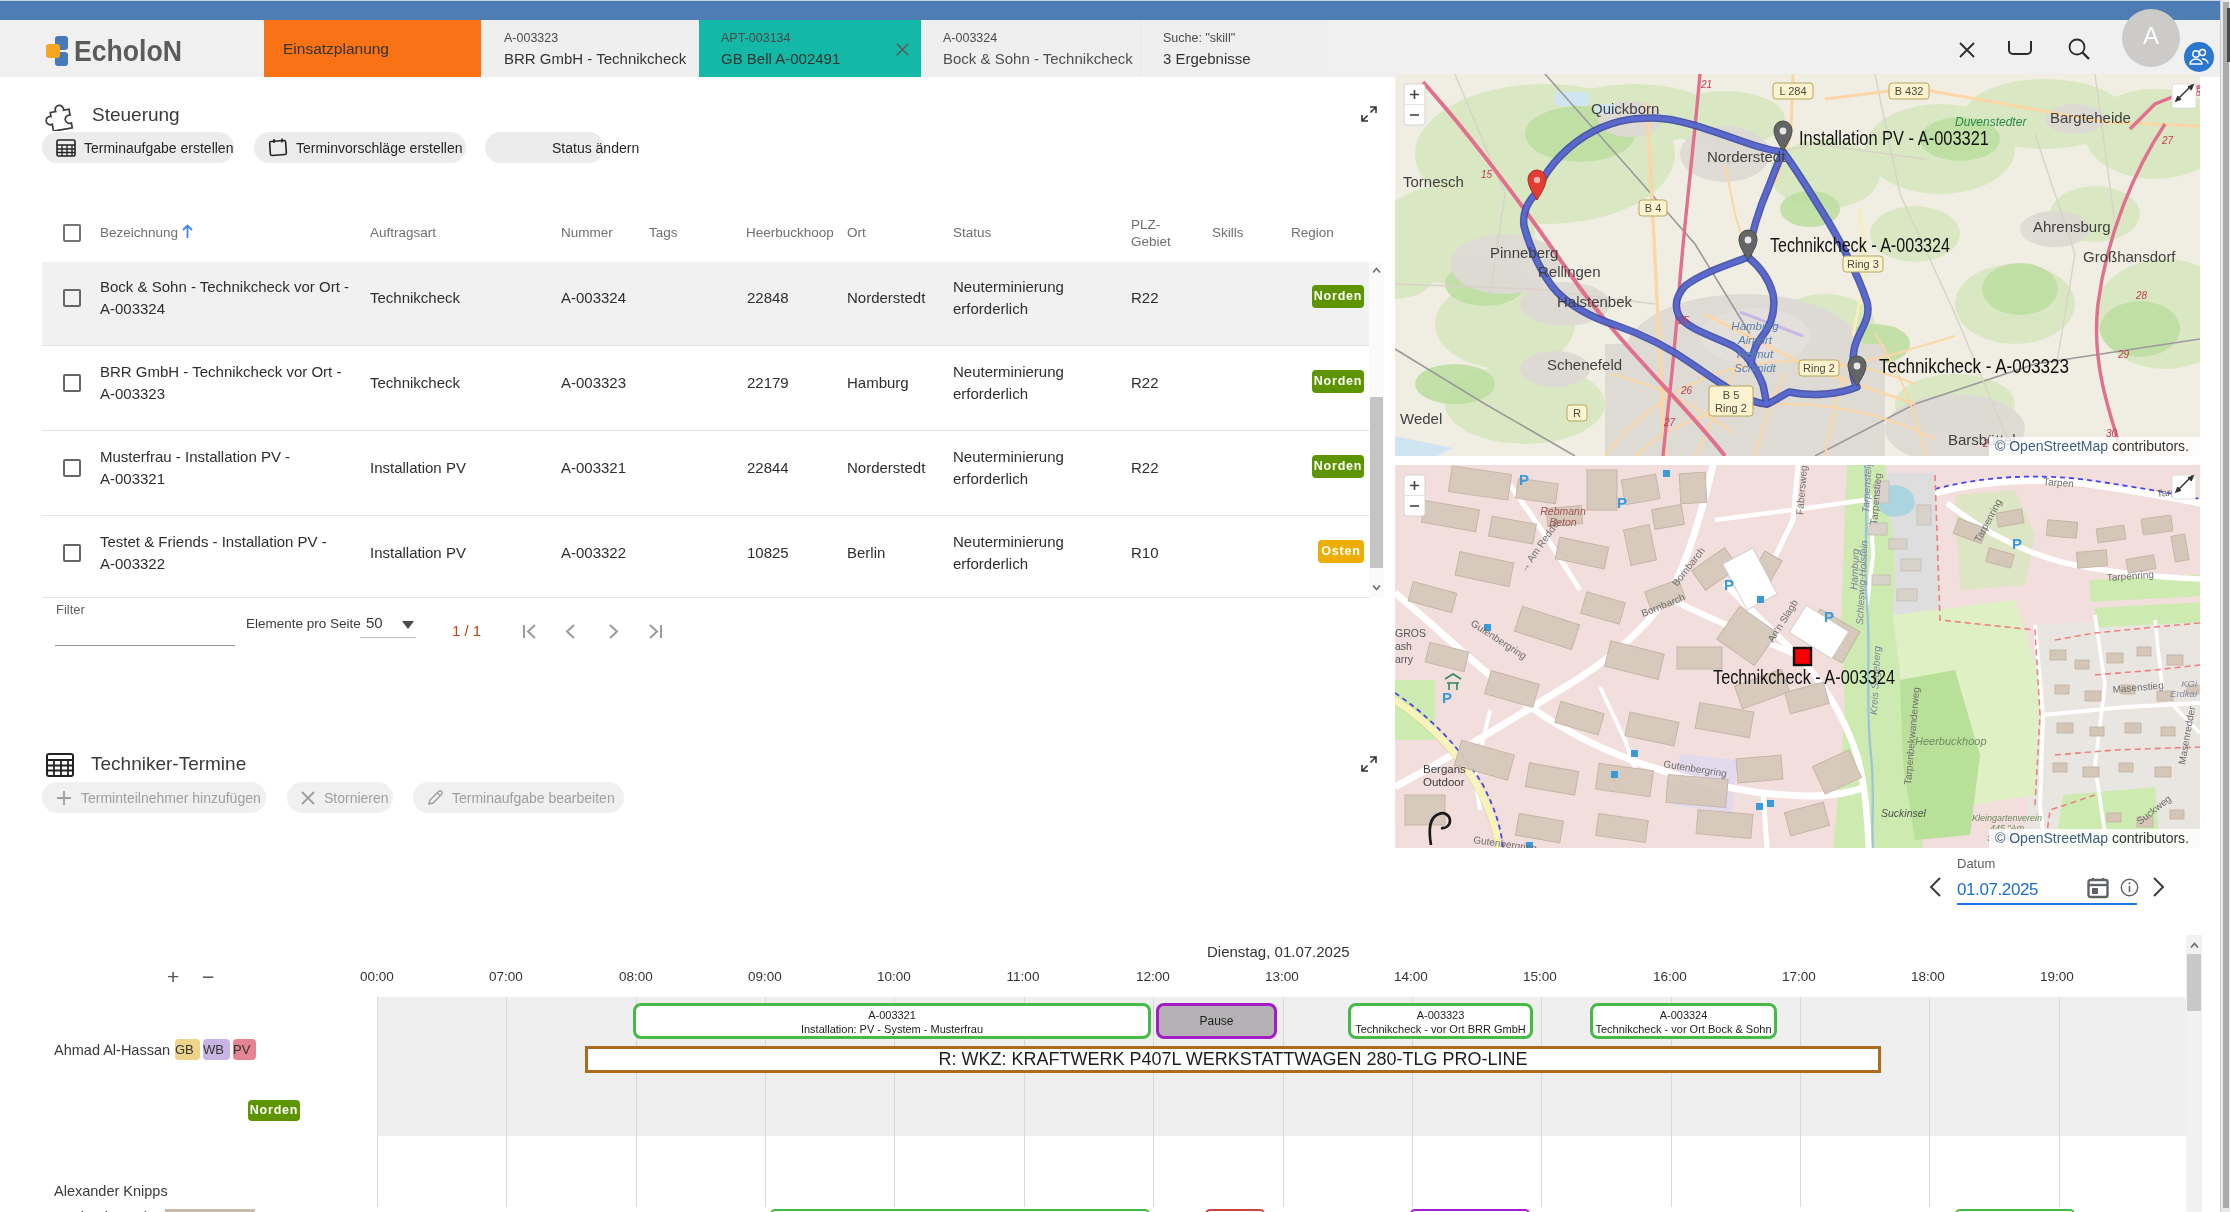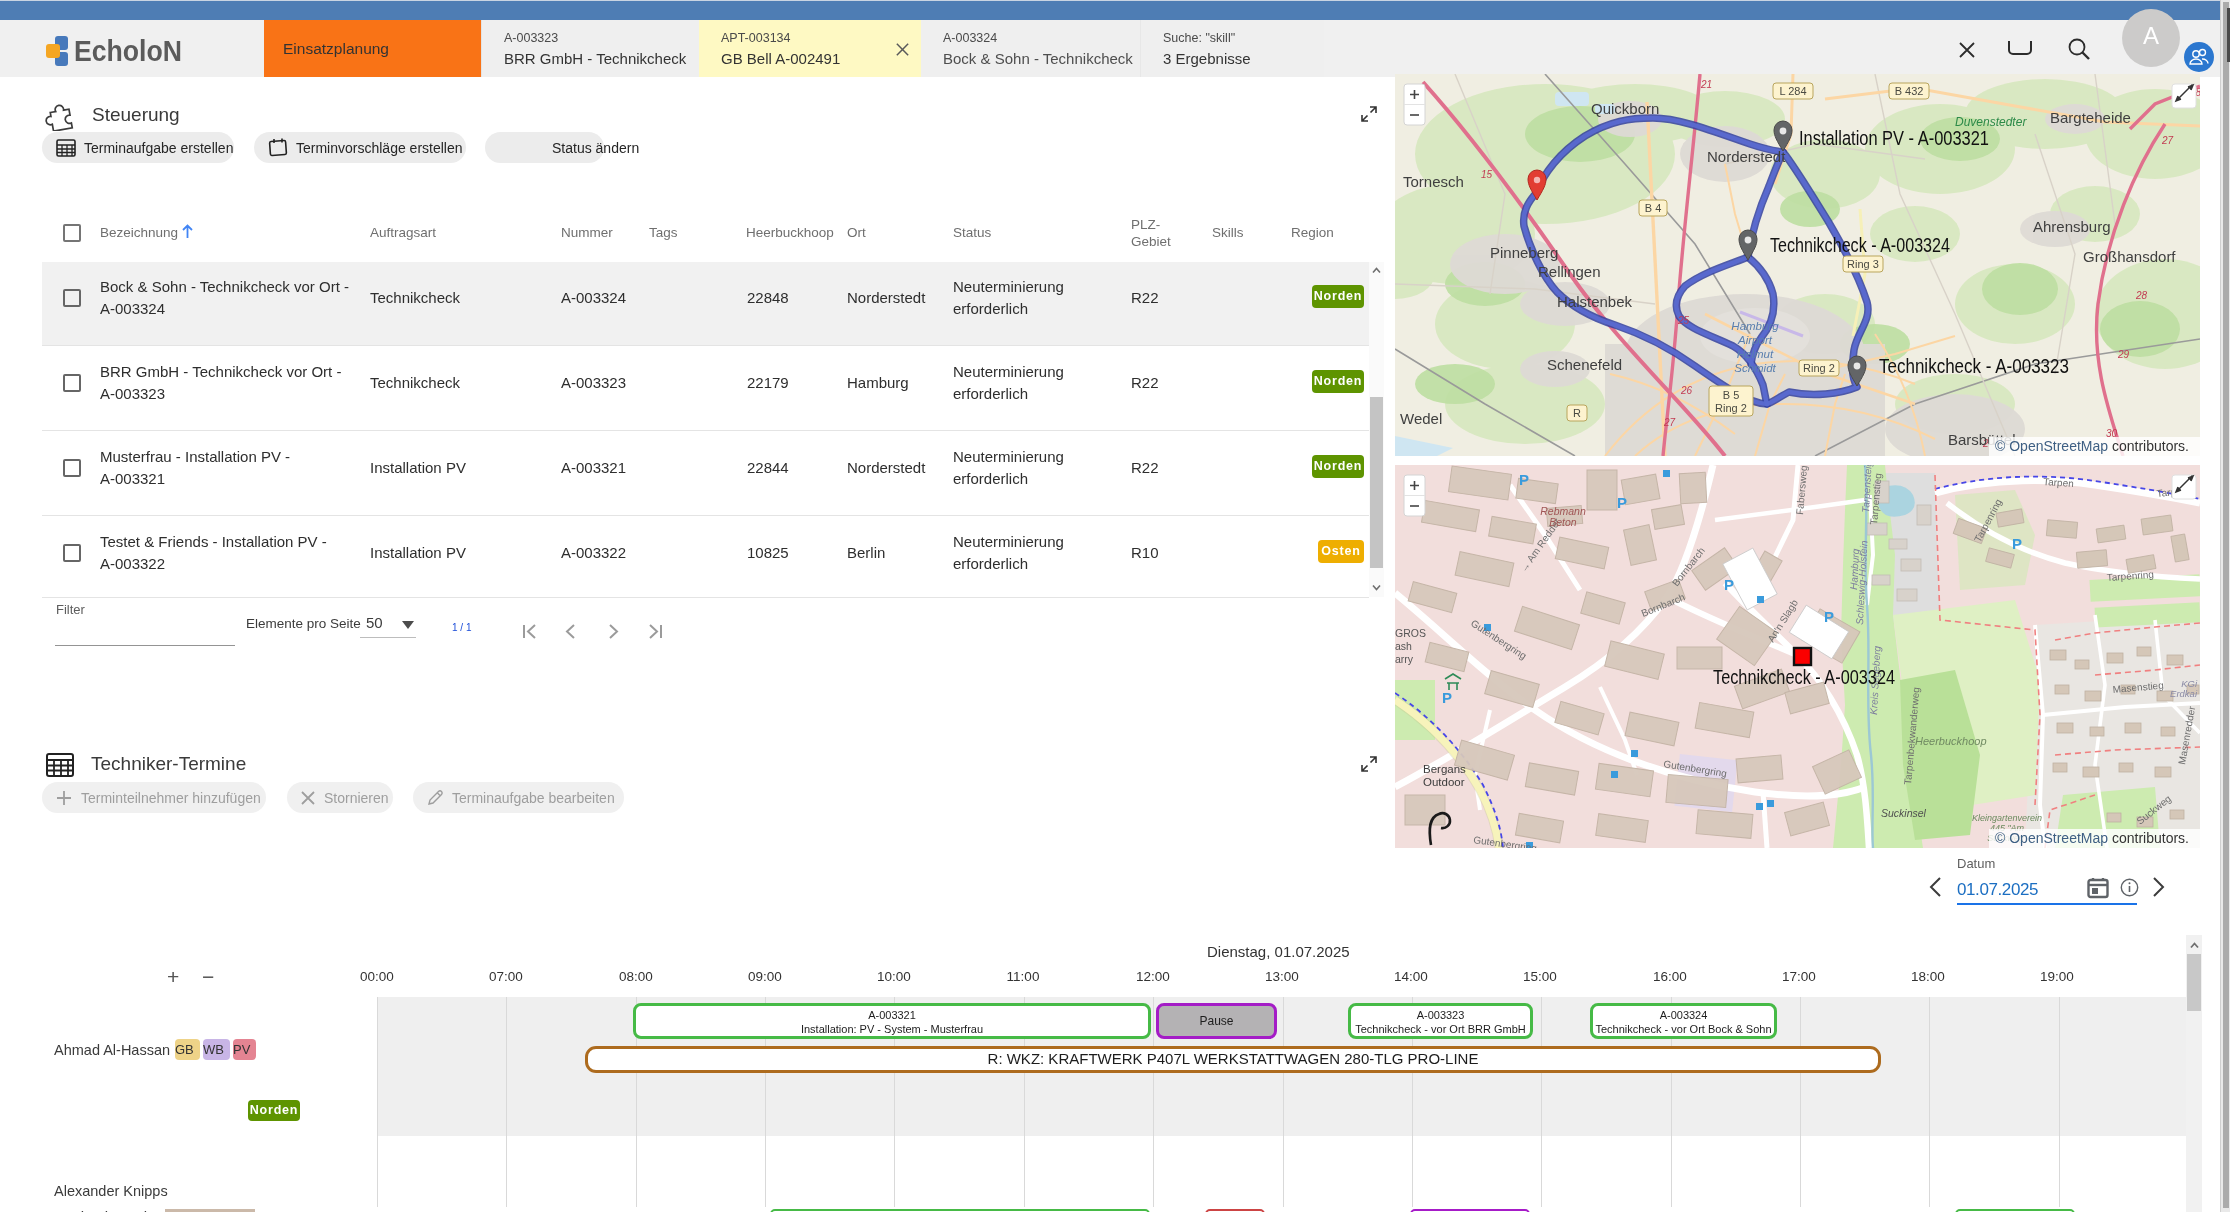--- a/index.html
+++ b/index.html
@@ -46,21 +46,21 @@
   <text x="30" y="31" font-size="30" font-weight="bold" fill="#5b5b5b" textLength="108" lengthAdjust="spacingAndGlyphs">EcholoN</text>
 </svg>
 
 <div class="tab" style="left:264px;width:217px;background:#f97316;">
   <div style="position:absolute;left:19px;top:20px;font-size:15.5px;color:#333;">Einsatzplanung</div>
 </div>
 <div class="tab" style="left:481px;width:218px;background:#efefef;border-left:1px solid #e3e3e3;">
   <div class="tabnum">A-003323</div>
   <div class="tabtitle" style="width:183px;">BRR GmbH - Technikcheck vor</div>
 </div>
-<div class="tab" style="left:699px;width:222px;background:#fef9c3;">
+<div class="tab" style="left:699px;width:222px;background:#14b8a6;">
   <div class="tabnum">APT-003134</div>
   <div class="tabtitle">GB Bell A-002491</div>
   <svg style="position:absolute;right:10px;top:21px" width="17" height="17" viewBox="0 0 18 18">
     <path d="M3 3 L15 15 M15 3 L3 15" stroke="#5a5a5a" stroke-width="1.6"></path>
   </svg>
 </div>
 <div class="tab" style="left:921px;width:219px;background:#efefef;">
   <div class="tabnum">A-003324</div>
   <div class="tabtitle" style="color:#4e4e4e">Bock &amp; Sohn - Technikcheck</div>
 </div>
@@ -202,21 +202,21 @@
 <div class="abs" style="left:1370px;top:397px;width:13px;height:171px;background:#c4c4c4;"></div>
 
 <div class="abs" style="left:56px;top:602px;font-size:13px;color:#5d5d5d;">Filter</div>
 <div class="abs" style="left:55px;top:645px;width:180px;height:1px;background:#949494;"></div>
 <div class="abs" style="left:246px;top:616px;font-size:13.5px;color:#3c3c3c;">Elemente pro Seite</div>
 <div class="abs" style="left:366px;top:614px;font-size:15px;color:#3c3c3c;">50</div>
 <svg class="abs" style="left:402px;top:621px" width="12" height="8" viewBox="0 0 12 8">
       <path d="M0 0 h12 l-6 8 z" fill="#4c4c4c"></path>
     </svg>
 <div class="abs" style="left:360px;top:637px;width:56px;height:1px;background:#bdbdbd;"></div>
-<div class="abs" style="left:452px;top:622px;font-size:10px;color:#1d4ed8;">1 / 1</div>
+<div class="abs" style="left:452px;top:622px;font-size:15px;color:#c2410c;">1 / 1</div>
 <svg class="abs" style="left:520px;top:623px" width="146" height="17" viewBox="0 0 146 17">
   <g stroke="#9b9b9b" stroke-width="2" fill="none">
     <path d="M4 2 v13 M15 2 L8 8.5 L15 15"></path>
     <path d="M54 2 L47 8.5 L54 15"></path>
     <path d="M90 2 L97 8.5 L90 15"></path>
     <path d="M130 2 L137 8.5 L130 15 M141 2 v13"></path>
   </g>
 </svg>
 
 <svg class="abs" style="left:46px;top:753px" width="28" height="24" viewBox="0 0 28 24">
@@ -287,21 +287,21 @@
 <div class="hourlabel" style="left:2027px;">19:00</div>
 
 <div class="abs" style="left:377px;top:997px;width:1809px;height:139px;background:#efefef;"></div>
 <div class="abs" style="left:377px;top:997px;width:1809px;height:215px;
   background-image:repeating-linear-gradient(to right,#d9d9d9 0px,#d9d9d9 1px,transparent 1px,transparent 129.36px);"></div>
 
 <div class="evt" style="left:633px;top:1003px;width:518px;height:36px;">A-003321<br>Installation: PV - System - Musterfrau</div>
 <div class="evt" style="left:1156px;top:1003px;width:121px;height:36px;border-color:#a41cc6;background:#b4b2b4;font-size:12px;padding-top:8px;">Pause</div>
 <div class="evt" style="left:1348px;top:1003px;width:185px;height:36px;">A-003323<br>Technikcheck - vor Ort BRR GmbH</div>
 <div class="evt" style="left:1590px;top:1003px;width:187px;height:36px;">A-003324<br>Technikcheck - vor Ort Bock &amp; Sohn</div>
-<div class="evt" style="left:585px;top:1046px;width:1296px;height:27px;border-color:#ad6b1e;border-radius:11px;font-size:15px;padding-top:3px;">R: WKZ: KRAFTWERK P407L WERKSTATTWAGEN 280-TLG PRO-LINE</div>
+<div class="evt" style="left:585px;top:1046px;width:1296px;height:27px;border-color:#ad6b1e;border-radius:0;font-size:18px;padding-top:3px;">R: WKZ: KRAFTWERK P407L WERKSTATTWAGEN 280-TLG PRO-LINE</div>
 
 <div class="abs" style="left:54px;top:1042px;font-size:14.5px;color:#3b3b3b;">Ahmad Al-Hassan</div>
 <div class="skillb" style="left:175px;top:1039px;width:25px;background:#eed388;">GB</div>
 <div class="skillb" style="left:203px;top:1039px;width:27px;background:#c8b5e6;">WB</div>
 <div class="skillb" style="left:233px;top:1039px;width:23px;background:#e48492;">PV</div>
 <div class="badge" style="left:229px;top:1100px;width:52px;height:21px;line-height:21px;background:#5e9400;">Norden</div>
 <div class="abs" style="left:54px;top:1183px;font-size:14.5px;color:#3b3b3b;">Alexander Knipps</div>
 
 <div class="abs" style="left:0px;top:1207px;width:2186px;height:5px;background:#fff;overflow:hidden;">
   <div style="position:absolute;left:54px;top:1px;font-size:15px;color:#3b3b3b;">Benjamin Teske</div>

